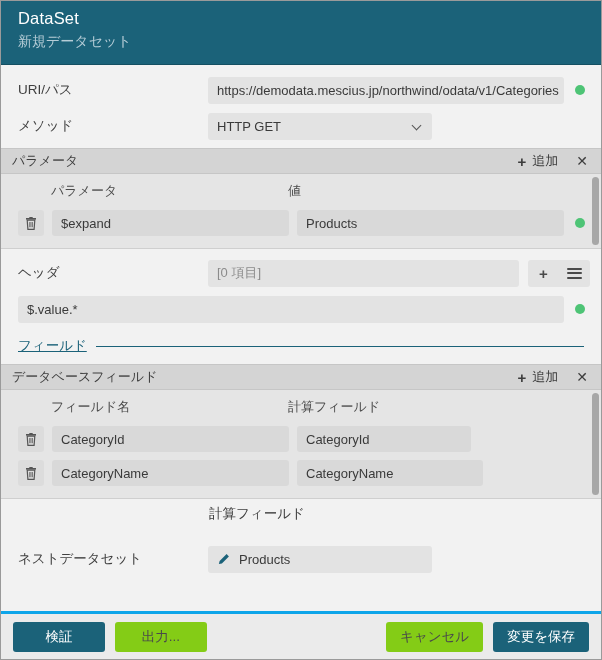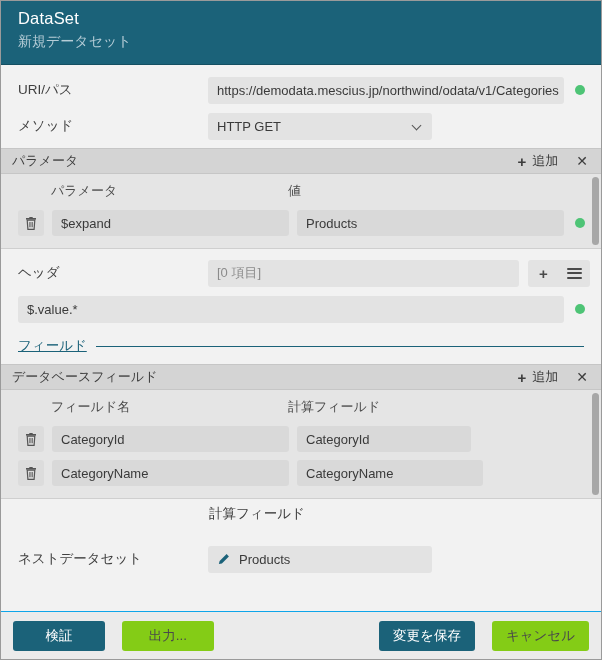--- a/index.html
+++ b/index.html
@@ -149,24 +149,24 @@
   .pb-plus { font-size: 15px; font-weight: 700; color: #4a4a4a; line-height: 1; }
   .burger { width: 15px; display: flex; flex-direction: column; gap: 2.5px; }
   .burger i { display: block; height: 2px; background: #4a4a4a; border-radius: 1px; }
 
   .pencil { flex: 0 0 14px; margin-right: 8px; display: flex; }
 
   
   .footer {
     flex: 0 0 auto; height: 48px;
     background: #ebebeb;
-    border-top: 1px solid #0ea5e9;
+    border-top: 3px solid #0ea5e9;
     display: flex; align-items: center;
     padding: 0 12px;
-    gap: 17px;
+    gap: 10px;
   }
   .btn {
     height: 30px; min-width: 92px; padding: 0 14px;
     border-radius: 3px; border: none;
     font-size: 13.5px;
     font-family: "Liberation Sans", sans-serif;
     display: flex; align-items: center; justify-content: center;
   }
   .btn.primary { background: #1b6279; color: #ffffff; }
   .btn.secondary { background: #84cc16; color: #4a4a4a; }
@@ -343,17 +343,17 @@
       </div>
       <div class="dot spacer"></div>
     </div>
 
   </div>
 
   <div class="footer">
     <button class="btn primary">検証</button>
     <button class="btn secondary">出力...</button>
     <div class="spacer"></div>
+    <button class="btn secondary">キャンセル</button>
     <button class="btn primary">変更を保存</button>
-    <button class="btn secondary">キャンセル</button>
   </div>
 
 </div>
 
 </body></html>

